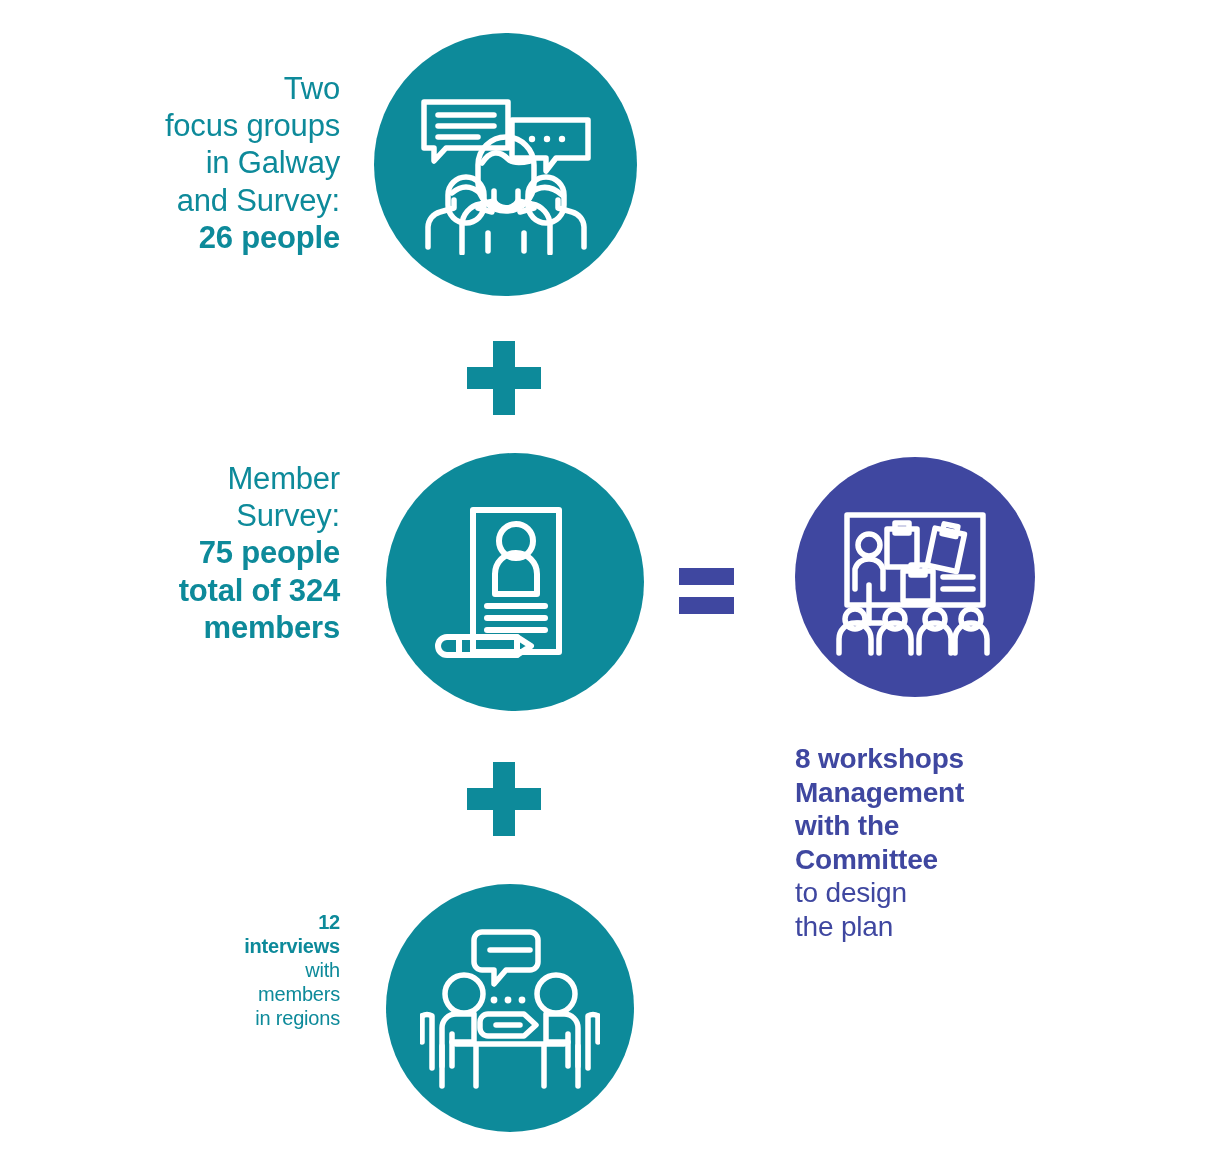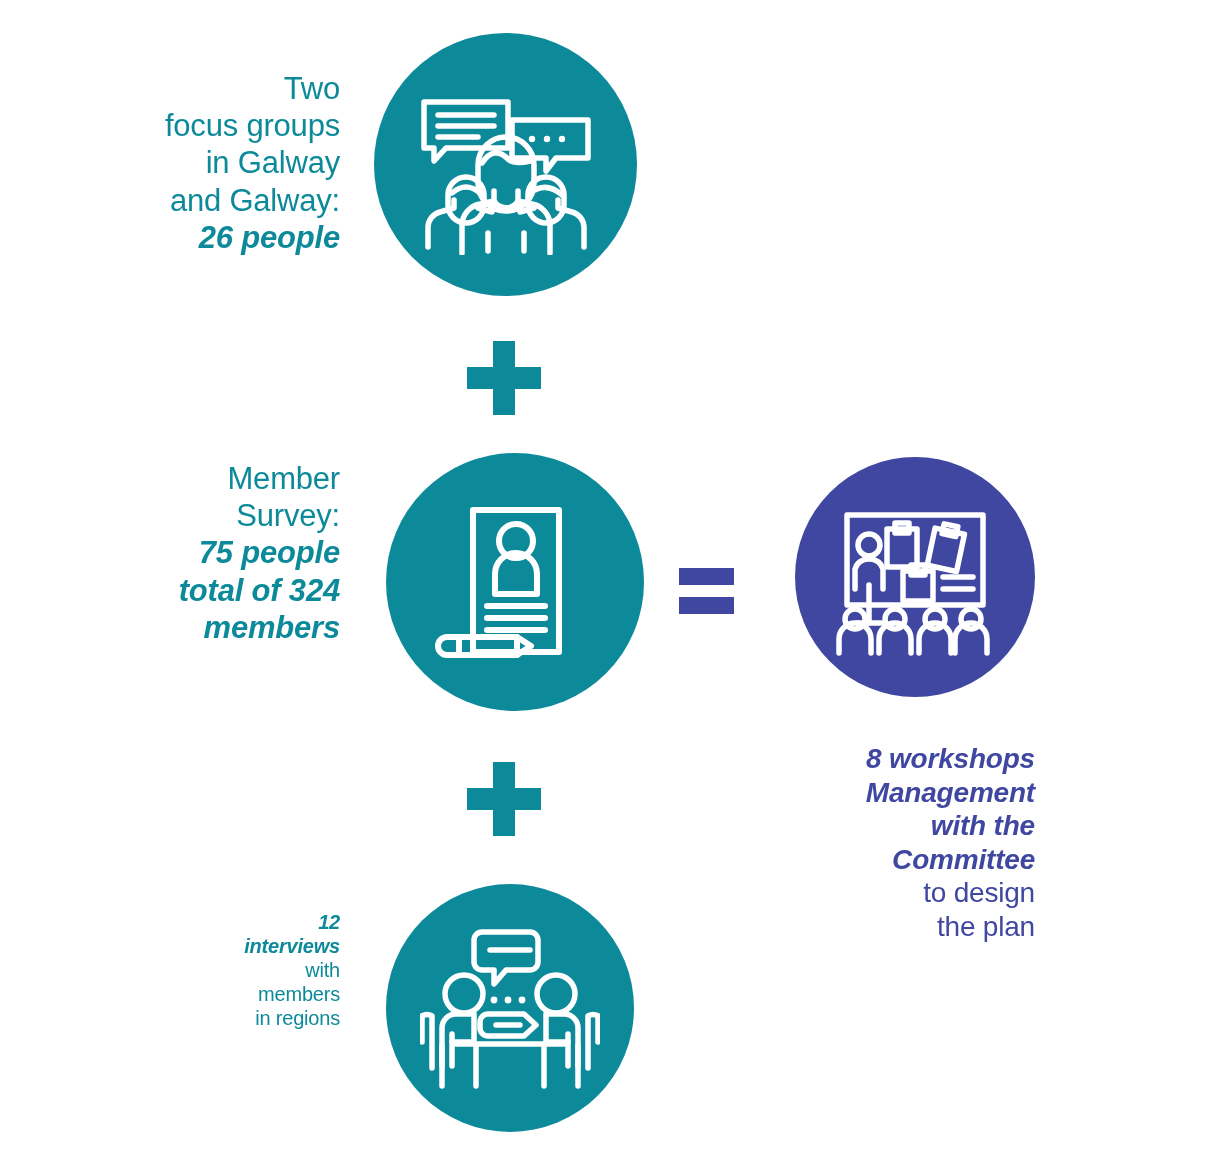--- a/index.html
+++ b/index.html
@@ -34,25 +34,25 @@
 
   .circle svg { display: block; }
 
   
   .textblock {
     position: absolute;
     text-align: right;
     line-height: 1.20;
     letter-spacing: -0.2px;
   }
-  .textblock.center { text-align: right; }
+  .textblock.center { text-align: left; }
   .textblock .ln { display: block; white-space: nowrap; }
   .tealtext   { color: #0d8a9a; }
   .purpletext { color: #3f47a0; }
-  .b  { font-weight: 700; font-style: italic; }
+  .b  { font-weight: 700; }
   .r  { font-weight: 400; }
 
   
   .plus {
     position: absolute;
   }
   .plus .bar-h, .plus .bar-v {
     position: absolute;
     background: #0d8a9a;
   }
@@ -77,21 +77,21 @@
 </style>
 </head>
 <body>
 
 <div id="canvas">
 
   <div class="textblock tealtext" style="left:40px; top:70px; width:300px; font-size:31px;">
     <span class="ln r">Two</span>
     <span class="ln r">focus groups</span>
     <span class="ln r">in Galway</span>
-    <span class="ln r">and Galway:</span>
+    <span class="ln r">and Survey:</span>
     <span class="ln b">26 people</span>
   </div>
 
   <div class="circle teal" style="left:374px; top:33px; width:263px; height:263px;">
     <svg width="180" height="180" viewBox="0 0 180 180">
       <g fill="none" stroke="#ffffff" stroke-width="5.5" stroke-linejoin="round" stroke-linecap="round">
 
         <path d="M8 27 H92 V73 H30 L18 86 V73 H8 Z"></path>
         <line x1="22" y1="40" x2="78" y2="40"></line>
         <line x1="22" y1="51" x2="78" y2="51"></line>

